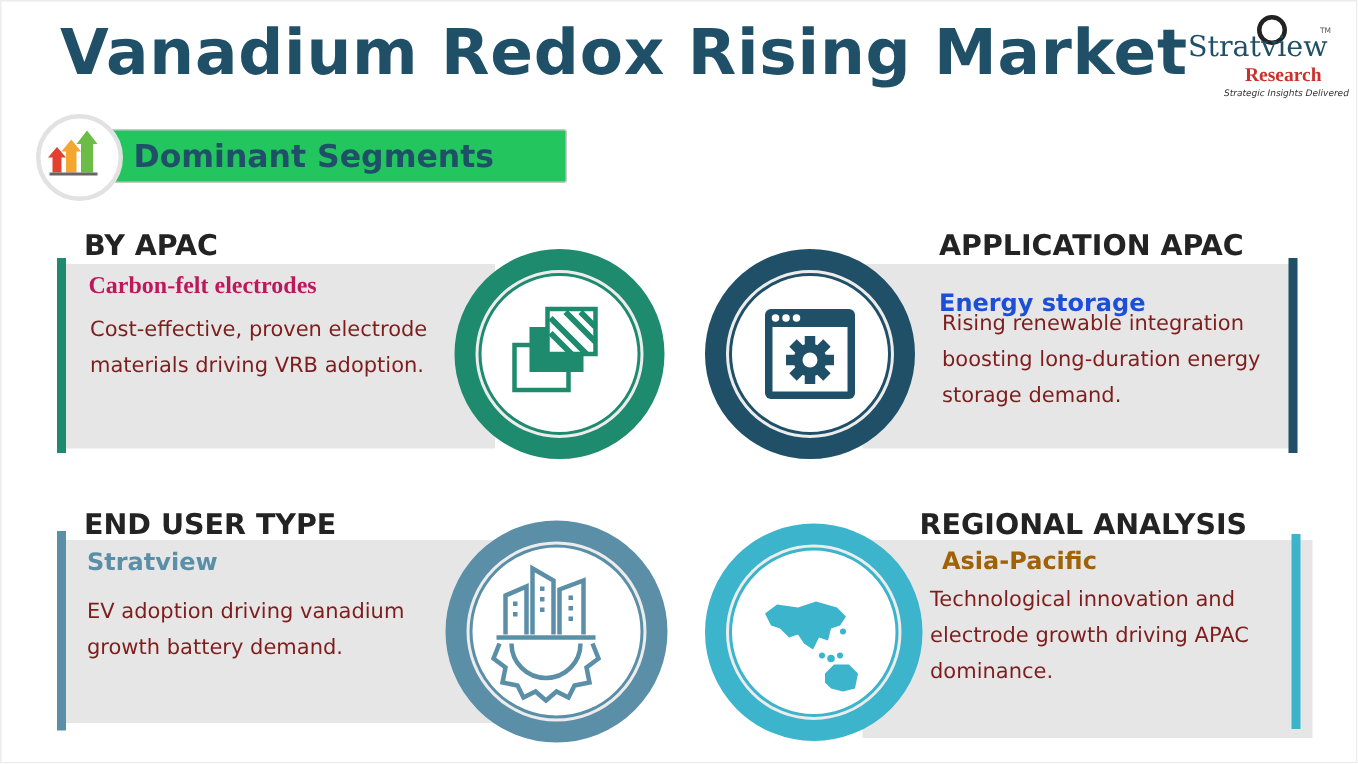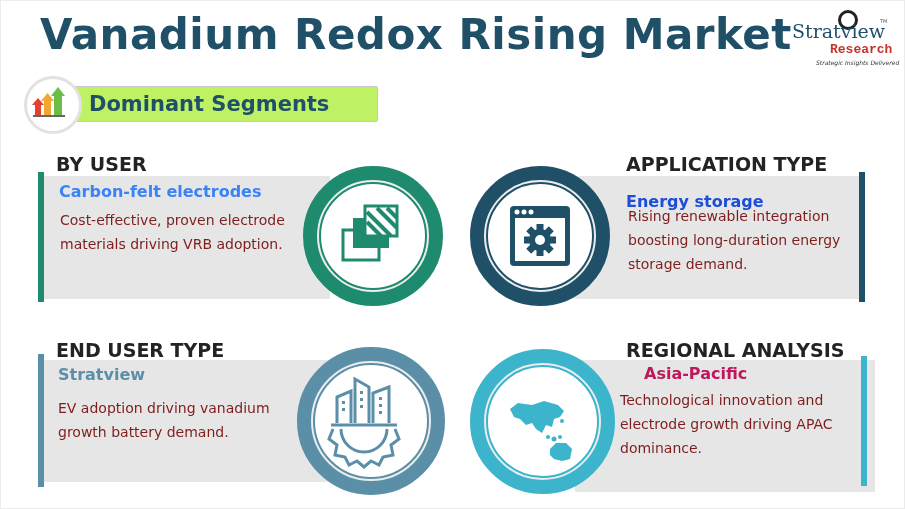--- a/index.html
+++ b/index.html
@@ -1,27 +1,27 @@
 <!DOCTYPE html>
 <html><head>
 <meta charset="utf-8">
 <style>
   html,body{margin:0;padding:0;background:#ffffff;}
   body{width:905px;height:509px;position:relative;overflow:hidden;font-family:"DejaVu Sans","Liberation Sans",sans-serif;}
   .frame{position:absolute;left:0;top:0;width:903px;height:507px;border:1px solid #ececec;}
   .title{position:absolute;left:40px;top:6px;font-size:42px;font-weight:bold;color:#1f5068;letter-spacing:0.5px;white-space:nowrap;line-height:58px;}
   .logo{position:absolute;left:790px;top:8px;width:110px;height:60px;}
   .logo .strat{position:absolute;left:2px;top:12px;font-family:"DejaVu Serif","Liberation Serif",serif;font-size:19px;color:#1f5068;}
-  .logo .res{position:absolute;left:40px;top:34px;font-family:Liberation Mono, monospace;font-size:13px;font-weight:bold;color:#c8322b;}
+  .logo .res{position:absolute;left:40px;top:34px;font-family:Liberation Serif, serif;font-size:13px;font-weight:bold;color:#c8322b;}
   .logo .tag{position:absolute;left:26px;top:51px;font-size:6px;font-style:italic;color:#333;white-space:nowrap;}
   .logo .mag{position:absolute;left:48px;top:2px;width:14px;height:14px;border:3px solid #222;border-radius:50%;}
   .logo .tm{position:absolute;left:90px;top:10px;font-size:5px;color:#555;}
   .seg-head{position:absolute;left:24px;top:76px;}
   .seg-circ{position:absolute;left:0;top:0;width:52px;height:52px;border-radius:50%;border:3px solid #e2e2e2;background:#fff;z-index:2;}
-  .seg-box{position:absolute;left:46px;top:10px;width:306px;height:34px;border:1px solid #c9c9c9;border-radius:2px;background:#bef264;}
+  .seg-box{position:absolute;left:46px;top:10px;width:306px;height:34px;border:1px solid #c9c9c9;border-radius:2px;background:#22c55e;}
   .seg-label{position:absolute;left:18px;top:5px;font-size:21px;font-weight:bold;color:#1f5068;white-space:nowrap;}
   .card{position:absolute;}
   .card .bg{position:absolute;background:#e6e6e6;}
   .card .bar{position:absolute;width:6px;}
   .card .head{position:absolute;font-size:19px;font-weight:bold;color:#232323;white-space:nowrap;}
   .card .sub{position:absolute;font-size:16px;font-weight:bold;white-space:nowrap;}
   .card .desc{position:absolute;font-size:14px;color:#7f1d1d;line-height:24px;}
   .ring{position:absolute;border-radius:50%;background:#fff;box-sizing:border-box;}
   .ring .inner{position:absolute;left:14px;top:14px;right:14px;bottom:14px;border-radius:50%;border:2px solid #ececec;}
   .ring svg{position:absolute;}
@@ -51,38 +51,38 @@
     </svg>
   </div>
   <div class="seg-box">
     <span class="seg-label">Dominant Segments</span>
   </div>
 </div>
 
 <div class="card" style="left:0;top:0;">
   <div class="bg" style="left:40px;top:176px;width:290px;height:123px;"></div>
   <div class="bar" style="left:38px;top:172px;height:130px;background:#1e8a6e;"></div>
-  <div class="head" style="left:56px;top:153px;">BY USER</div>
-  <div class="sub" style="left:59px;top:182px;color:#3b82f6;">Carbon-felt electrodes</div>
+  <div class="head" style="left:56px;top:153px;">BY APAC</div>
+  <div class="sub" style="left:59px;top:182px;color:#be185d;font-family:Liberation Serif, serif;">Carbon-felt electrodes</div>
   <div class="desc" style="left:60px;top:208px;width:240px;">Cost-effective, proven electrode materials driving VRB adoption.</div>
   <div class="ring" style="left:303px;top:166px;width:140px;height:140px;border:18px solid #1e8a6e;">
     <div class="inner" style="left:-4px;top:-4px;right:-4px;bottom:-4px;"></div>
     <svg width="104" height="104" viewBox="0 0 104 104" style="left:0;top:0">
       <rect x="22" y="46" width="36" height="30" fill="none" stroke="#1e8a6e" stroke-width="3"></rect>
       <rect x="32" y="34" width="36" height="30" fill="#1e8a6e"></rect>
       <rect x="44" y="22" width="32" height="30" fill="#fff" stroke="#1e8a6e" stroke-width="3"></rect>
       <path d="M46 28 L70 52 M46 38 L60 52 M56 24 L76 44 M66 24 L76 34" stroke="#1e8a6e" stroke-width="4"></path>
     </svg>
   </div>
 </div>
 
 <div class="card" style="left:0;top:0;">
   <div class="bg" style="left:575px;top:176px;width:290px;height:123px;"></div>
   <div class="bar" style="left:859px;top:172px;height:130px;background:#1f5068;"></div>
-  <div class="head" style="left:626px;top:153px;">APPLICATION TYPE</div>
+  <div class="head" style="left:626px;top:153px;">APPLICATION APAC</div>
   <div class="sub" style="left:626px;top:182px;color:#1d4ed8;margin-top:10px;">Energy storage</div>
   <div class="desc" style="left:628px;top:204px;width:230px;">Rising renewable integration boosting long-duration energy storage demand.</div>
   <div class="ring" style="left:470px;top:166px;width:140px;height:140px;border:18px solid #1f5068;">
     <div class="inner" style="left:-4px;top:-4px;right:-4px;bottom:-4px;"></div>
     <svg width="104" height="104" viewBox="0 0 104 104" style="left:0;top:0">
       <rect x="22" y="22" width="60" height="60" rx="4" fill="#1f5068"></rect>
       <rect x="27" y="34" width="50" height="43" fill="#fff"></rect>
       <circle cx="29" cy="28" r="2.5" fill="#fff"></circle>
         <circle cx="36" cy="28" r="2.5" fill="#fff"></circle>
         <circle cx="43" cy="28" r="2.5" fill="#fff"></circle>
@@ -125,22 +125,22 @@
           <rect x="64" y="39" width="3" height="3"></rect>
           <rect x="64" y="46" width="3" height="3"></rect>
       </g>
     </svg>
   </div>
 </div>
 
 <div class="card" style="left:0;top:0;">
   <div class="bg" style="left:575px;top:360px;width:300px;height:132px;"></div>
   <div class="bar" style="left:861px;top:356px;height:130px;background:#3bb4cc;"></div>
-  <div class="head" style="left:626px;top:339px;">REGIONAL ANALYSIS</div>
-  <div class="sub" style="left:644px;top:364px;color:#be185d;">Asia-Pacific</div>
+  <div class="head" style="left:613px;top:339px;">REGIONAL ANALYSIS</div>
+  <div class="sub" style="left:628px;top:364px;color:#a16207;">Asia-Pacific</div>
   <div class="desc" style="left:620px;top:388px;width:245px;">Technological innovation and electrode growth driving APAC dominance.</div>
   <div class="ring" style="left:470px;top:349px;width:145px;height:145px;border:18px solid #3bb4cc;">
     <div class="inner" style="left:-4px;top:-4px;right:-4px;bottom:-4px;"></div>
     <svg width="109" height="109" viewBox="0 0 109 109" style="left:0;top:0">
       <g fill="#3bb4cc">
         <path d="M22 42 L30 36 L44 38 L56 34 L70 38 L76 44 L72 50 L66 52 L64 60 L58 58 L54 66 L48 62 L44 56 L38 58 L32 52 L26 50 Z"></path>
         <circle cx="74" cy="54" r="2"></circle>
         <circle cx="60" cy="70" r="2"></circle>
           <circle cx="66" cy="72" r="2.5"></circle>
           <circle cx="72" cy="70" r="2"></circle>

